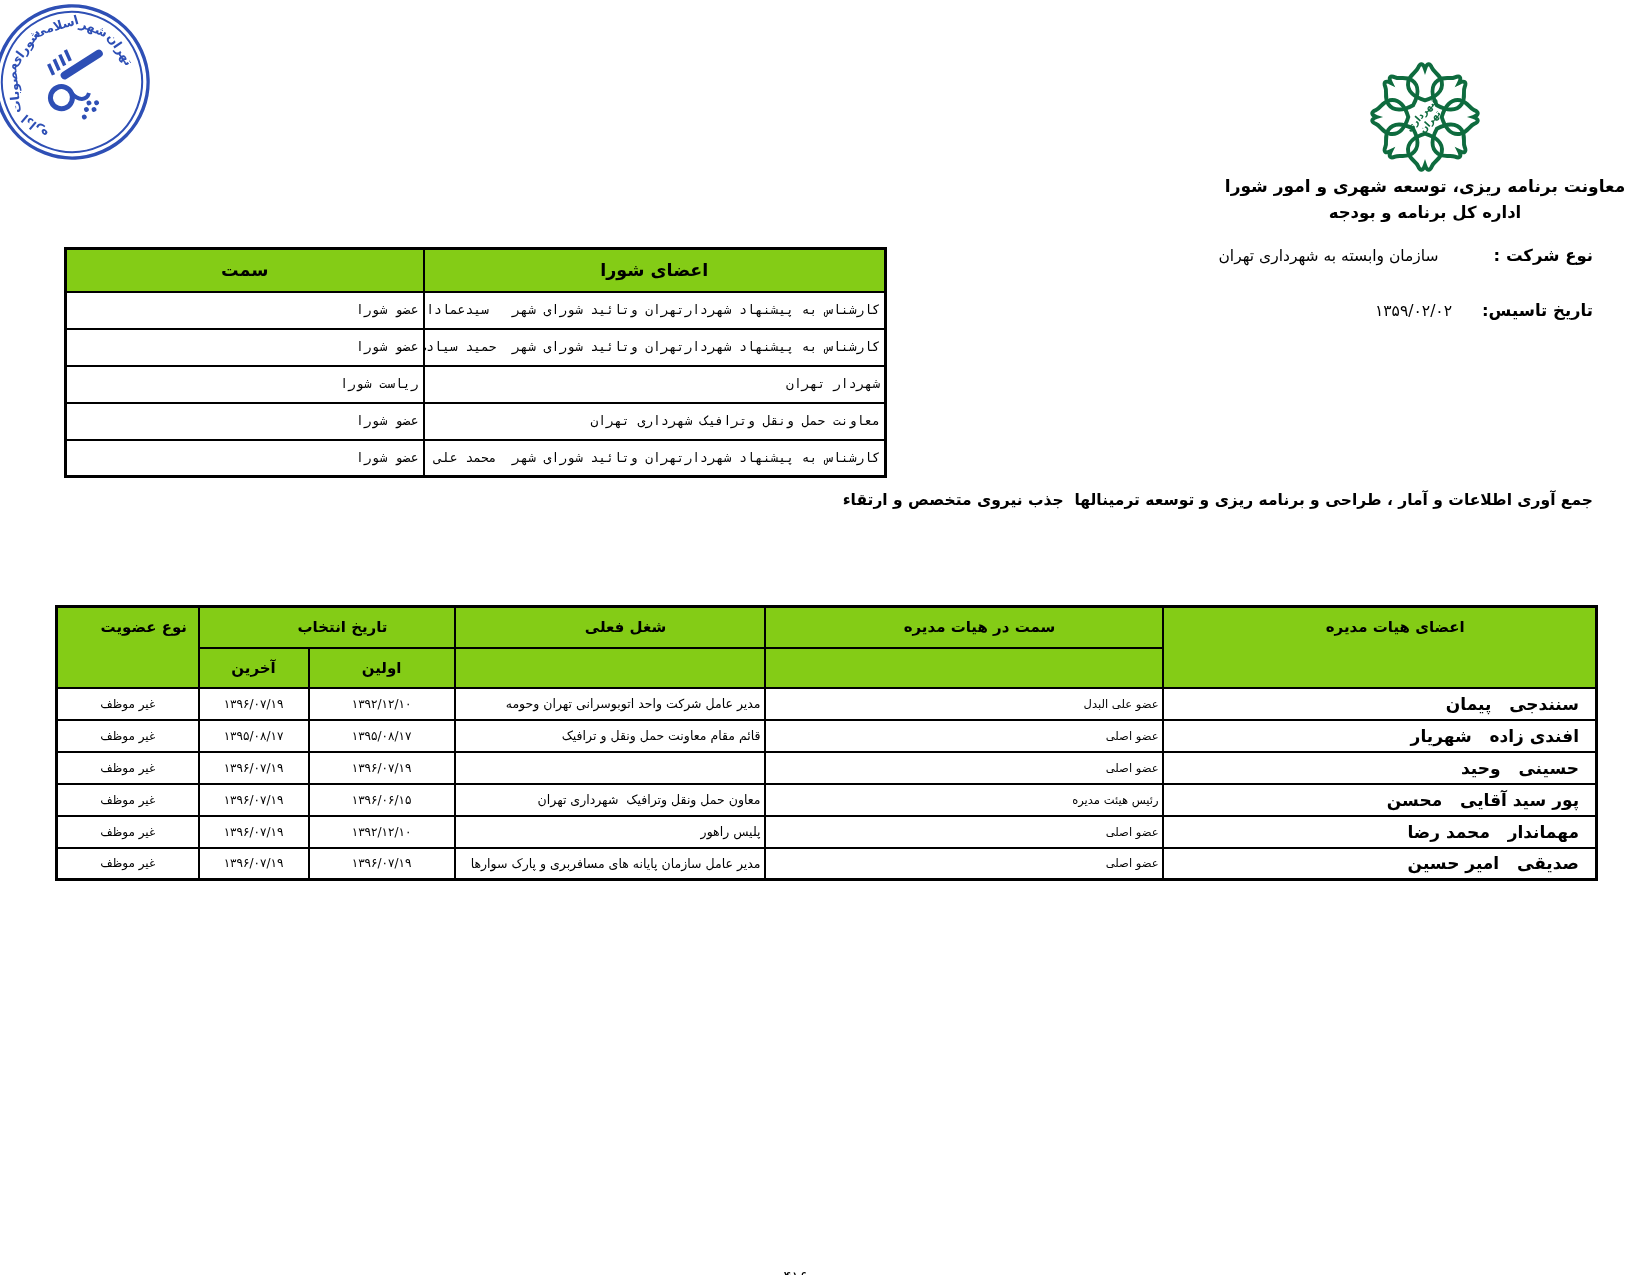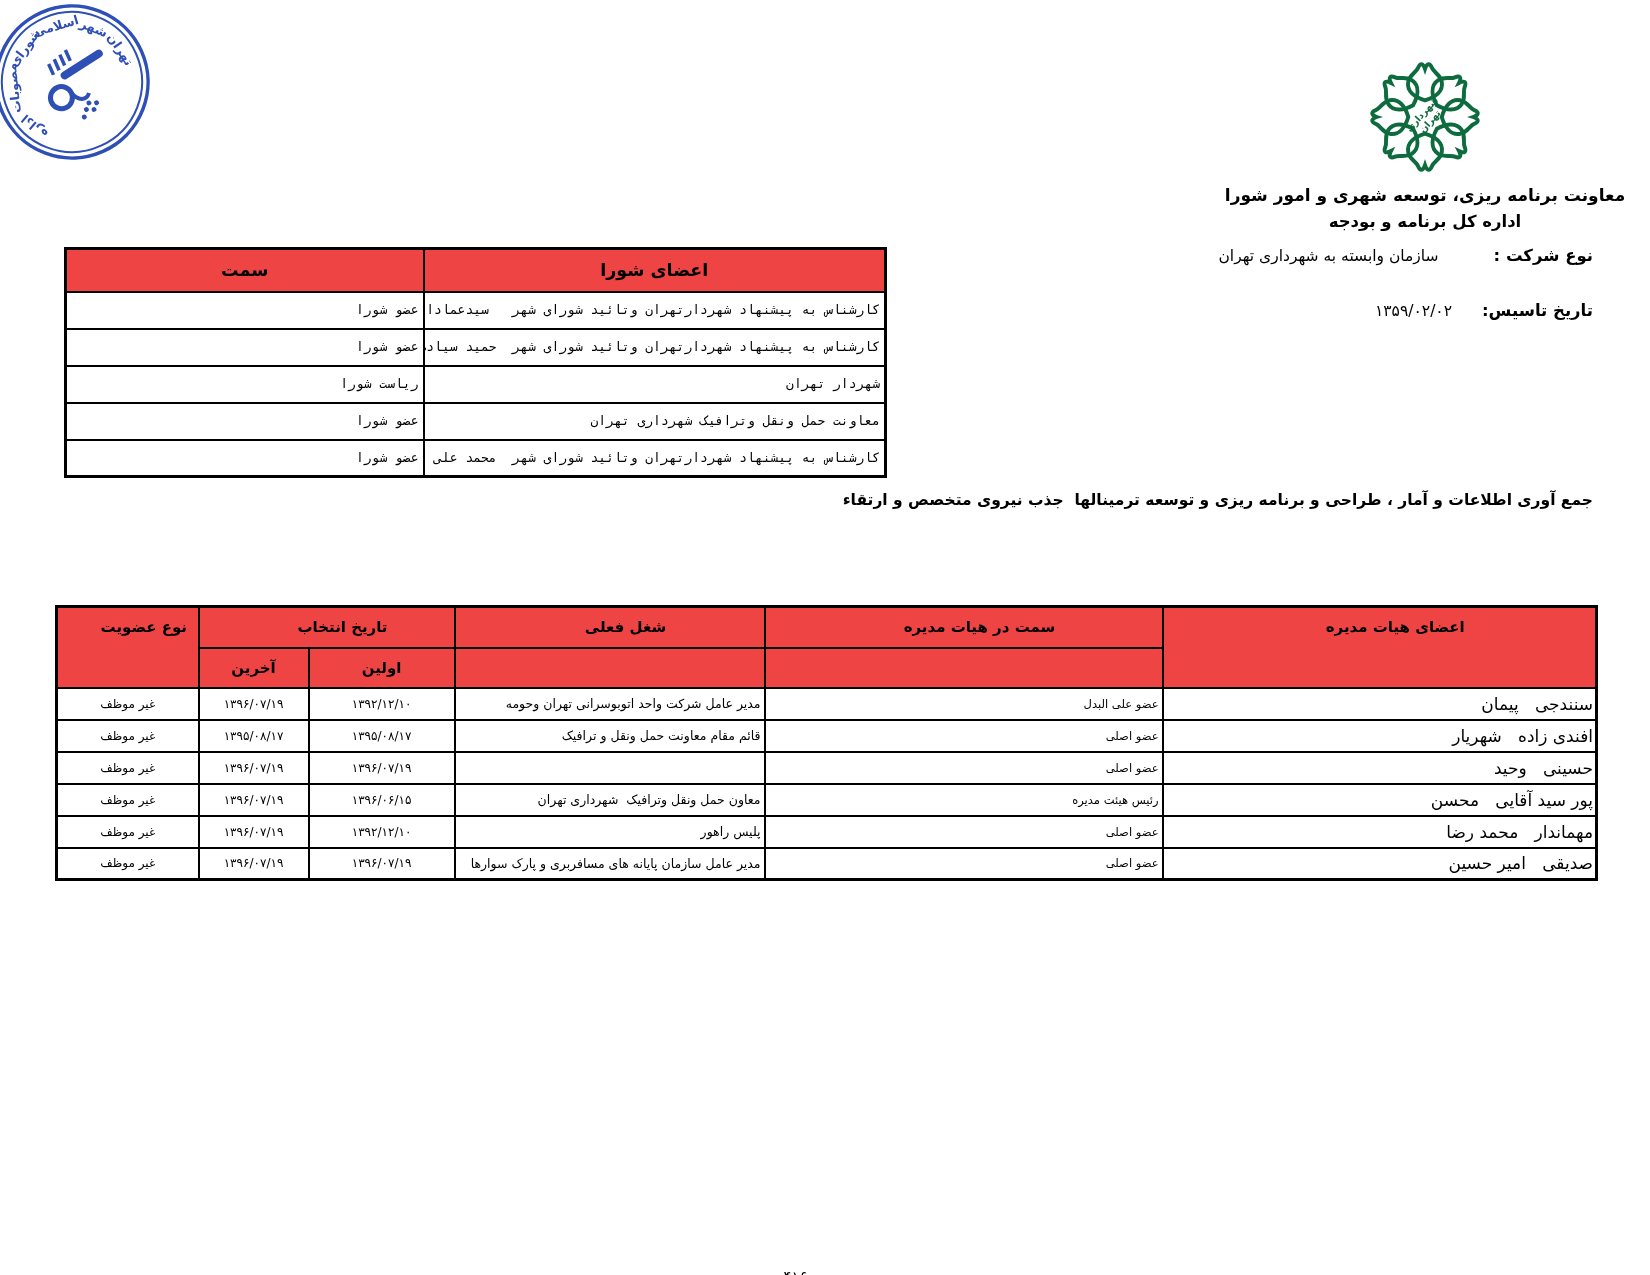--- a/index.html
+++ b/index.html
@@ -15,54 +15,54 @@
   }
 
   
   .stamp { position:absolute; left:-16px; top:-4px; }
 
   
   .brand {
     position:absolute; right:55px; top:58px; width:340px;
     display:flex; flex-direction:column; align-items:center;
   }
-  .brand .dept1 { margin-top:9px; font-size:17px; font-weight:bold; white-space:nowrap; }
+  .brand .dept1 { font-size:17px; font-weight:bold; white-space:nowrap; }
   .brand .dept2 { margin-top:7px;  font-size:16.5px; font-weight:bold; white-space:nowrap; }
 
   
   .info-row { position:absolute; right:57px; display:flex; align-items:baseline; white-space:nowrap; }
   .info-row.type    { top:246px; }
   .info-row.founded { top:301px; }
   .info-label { font-weight:bold; font-size:16.5px; }
   .info-row.type .info-value    { margin-right:55px; font-size:15.5px; }
   .info-row.founded .info-value { margin-right:30px; font-size:15.5px; }
 
   
   table { border-collapse:collapse; table-layout:fixed; background:#fff; }
   th, td { border:2px solid #000; vertical-align:middle; white-space:nowrap; overflow:hidden; }
-  th { background:#ef4444; font-weight:bold; text-align:center; }
+  th { background:#84cc16; font-weight:bold; text-align:center; }
 
   
   .t1 { position:absolute; left:64px; top:247px; width:820px; border:3px solid #000; }
   .t1 th { height:43px; font-size:17.5px; }
   .t1 td { height:37px; font-size:13px; text-align:right; padding:0 4px;font-family:Liberation Mono, monospace; }
 
   
   .activity {
     position:absolute; right:57px; top:484px; width:800px;
     font-size:15.5px; font-weight:bold; line-height:33px; text-align:right;
   }
 
   
   .t2 { position:absolute; left:55px; top:605px; width:1540px; border:3px solid #000; }
   .t2 tr.h1 th { height:41px; font-size:15px;padding-left:32px; }
   .t2 tr.h2 th { height:40px; font-size:15px; }
   .t2 th.span2 { vertical-align:top; padding-top:10px; }
   .t2 td { height:32px; }
-  .t2 td.member { font-size:17px; font-weight:normal; text-align:right; padding:0 2px; }
+  .t2 td.member { font-size:17px; font-weight:bold; text-align:right; padding:0 16px; }
   .t2 td.role   { font-size:11.5px; text-align:right; padding:0 3px; }
   .t2 td.job    { font-size:12.5px; text-align:right; padding:0 3px; }
   .t2 td.date   { font-size:12px; text-align:center; }
   .t2 td.mtype  { font-size:12px; text-align:center; }
 
   
   .page-number {
     position:absolute; left:758px; top:1268px; width:75px;
     text-align:center; font-size:15px;
   }

